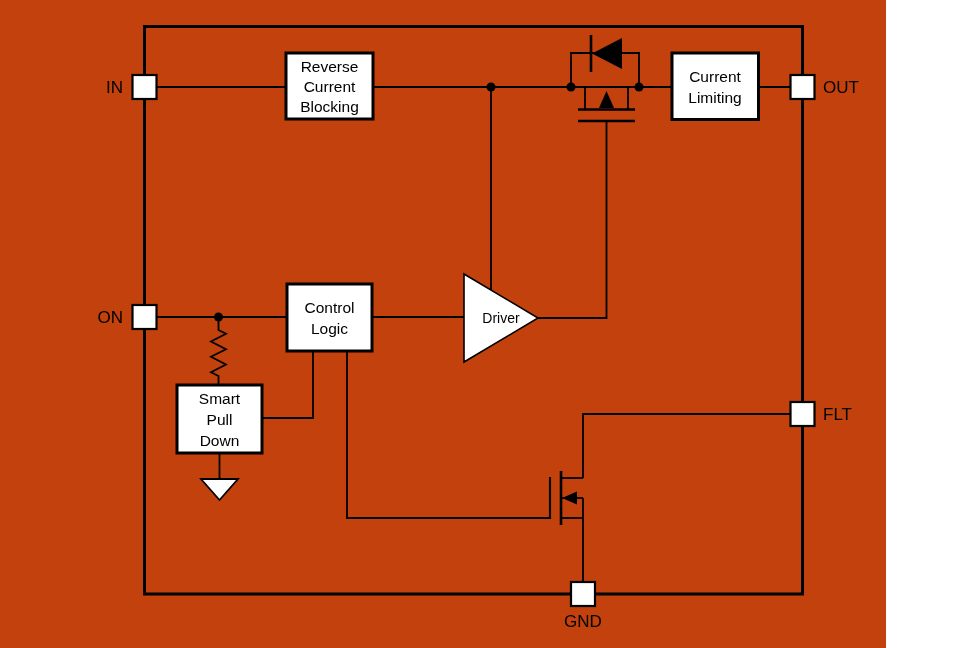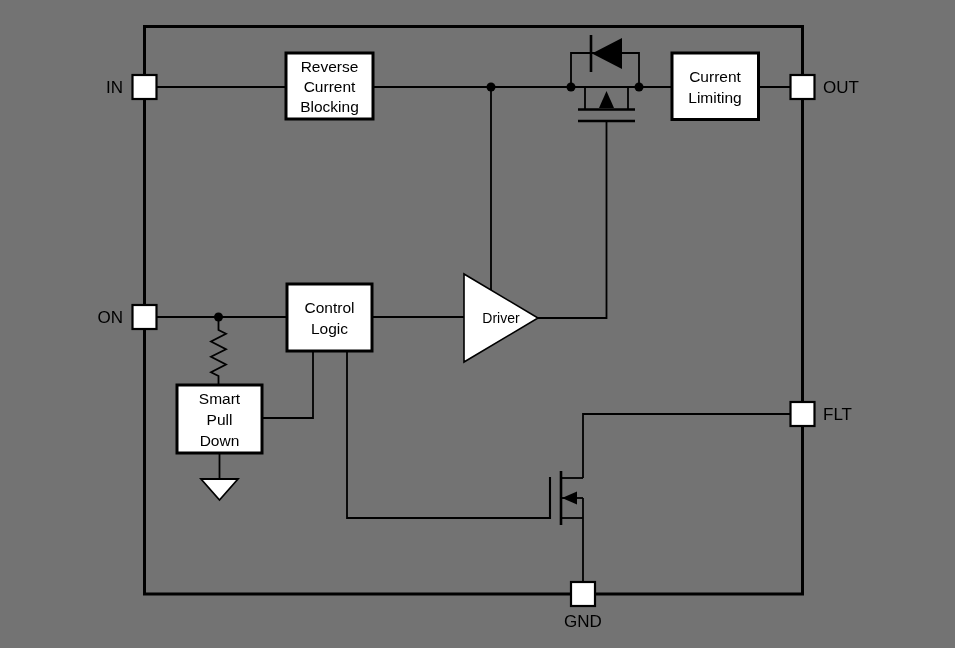--- a/index.html
+++ b/index.html
@@ -1,16 +1,16 @@
 <!DOCTYPE html>
 <html><head>
 <meta charset="utf-8">
 <style>
   html,body{margin:0;padding:0;background:#ffffff;}
-  #stage{position:relative;width:955px;height:648px;background:#737373;overflow:hidden;}
+  #stage{position:relative;width:886px;height:648px;background:#c2410c;overflow:hidden;}
   svg{display:block;}
   .wire{stroke:#000;stroke-width:1.8;fill:none;}
   .plate{stroke:#000;stroke-width:2.6;fill:none;}
   .outline{fill:none;stroke:#000;stroke-width:3;}
   .box{fill:#fff;stroke:#000;stroke-width:3;}
   .pin{fill:#fff;stroke:#000;stroke-width:2.2;}
   .sym{fill:#fff;stroke:#000;stroke-width:1.8;}
   .solid{fill:#000;stroke:none;}
   .dot{fill:#000;stroke:none;}
   text{font-family:"Liberation Sans",sans-serif;fill:#000;}

